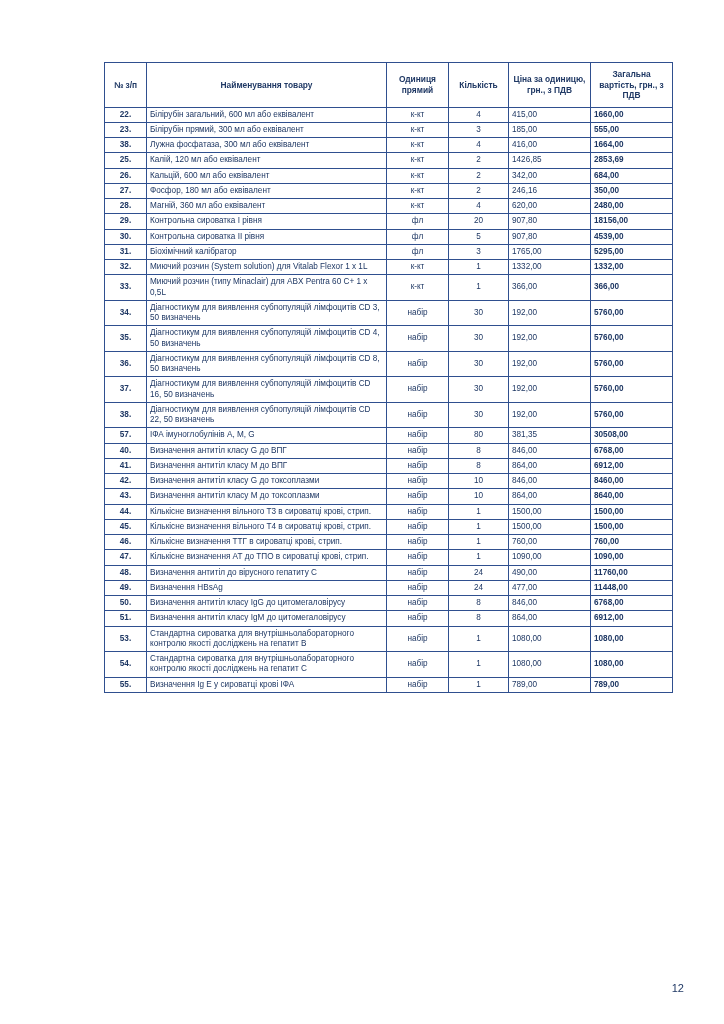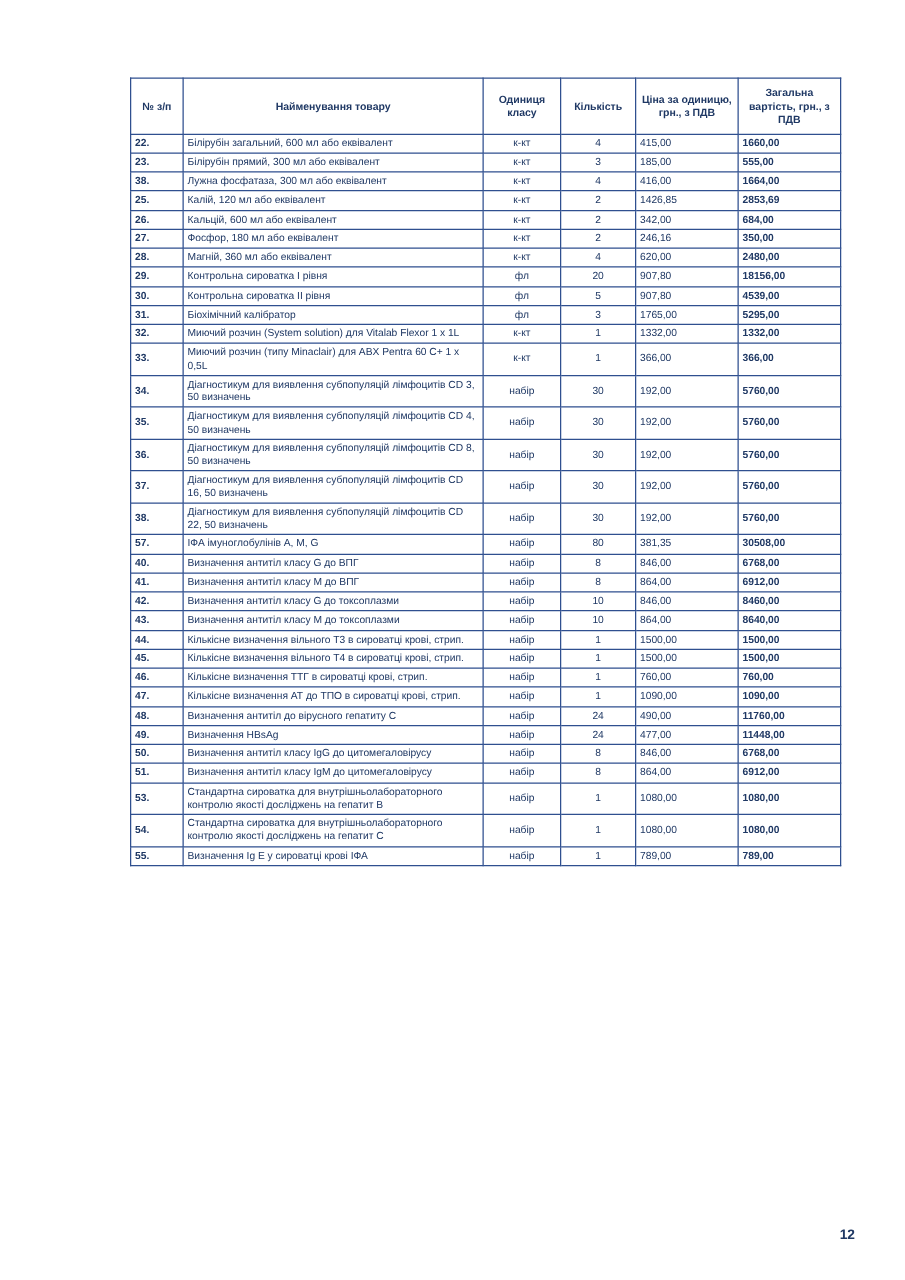--- a/index.html
+++ b/index.html
@@ -41,55 +41,55 @@
     padding: 6px 3px;
     font-size: 8.4px;
   }
   col.c-num    { width: 42px; }
   col.c-name   { width: 240px; }
   col.c-unit   { width: 62px; }
   col.c-qty    { width: 60px; }
   col.c-price  { width: 82px; }
   col.c-total  { width: 82px; }
 
-  td.num   { font-weight: bold; margin-left: 24px; }
+  td.num   { text-align: center; font-weight: bold; margin-left: 24px; }
   td.name  { text-align: left; padding-left: 5px; }
   td.unit  { text-align: center; }
   td.qty   { text-align: center; }
   td.price { text-align: left; }
   td.total { font-weight: bold; }
 
   .page-number {
     position: absolute;
     right: 40px;
     bottom: 30px;
     font-size: 11px;
     color: #1f3864;
-    font-weight: bold;
+    font-weight: normal;
   }
 </style>
 </head>
 <body>
 
 <div class="page">
 
   <table class="price-table">
     <colgroup>
       <col class="c-num">
       <col class="c-name">
       <col class="c-unit">
       <col class="c-qty">
       <col class="c-price">
       <col class="c-total">
     </colgroup>
     <thead>
       <tr>
         <th>№ з/п</th>
         <th>Найменування товару</th>
-        <th>Одиниця класу</th>
+        <th>Одиниця прямий</th>
         <th>Кількість</th>
         <th>Ціна за одиницю, грн., з ПДВ</th>
         <th>Загальна вартість, грн., з ПДВ</th>
       </tr>
     </thead>
     <tbody id="table-body">
         <tr>
           <td class="num">22.</td>
           <td class="name">Білірубін загальний, 600 мл або еквівалент</td>
           <td class="unit">к-кт</td>

